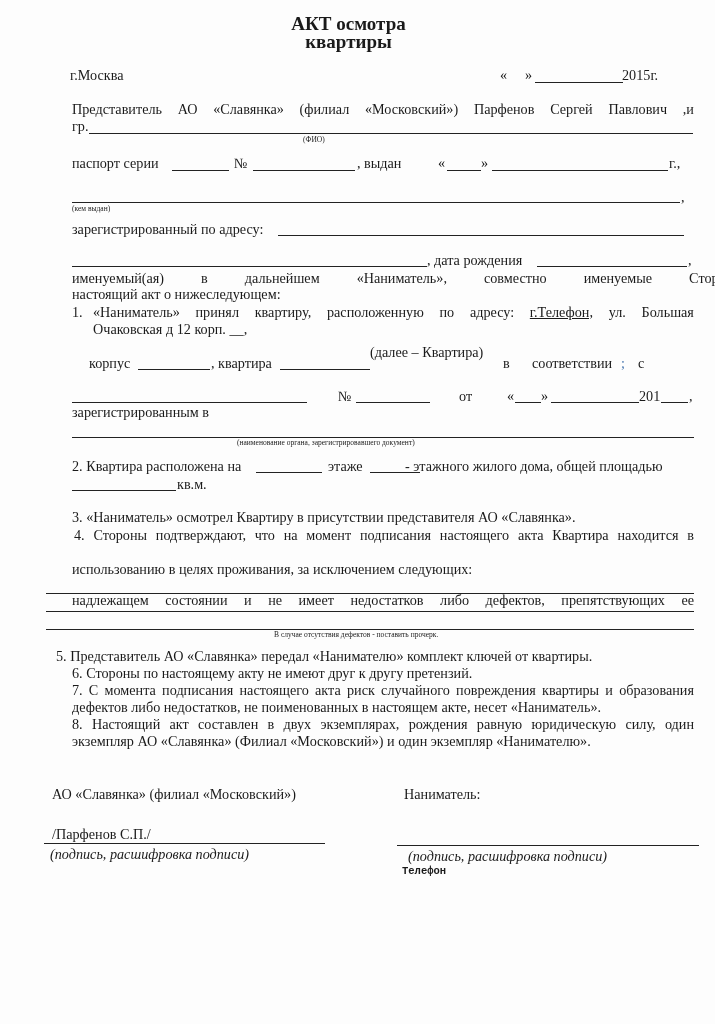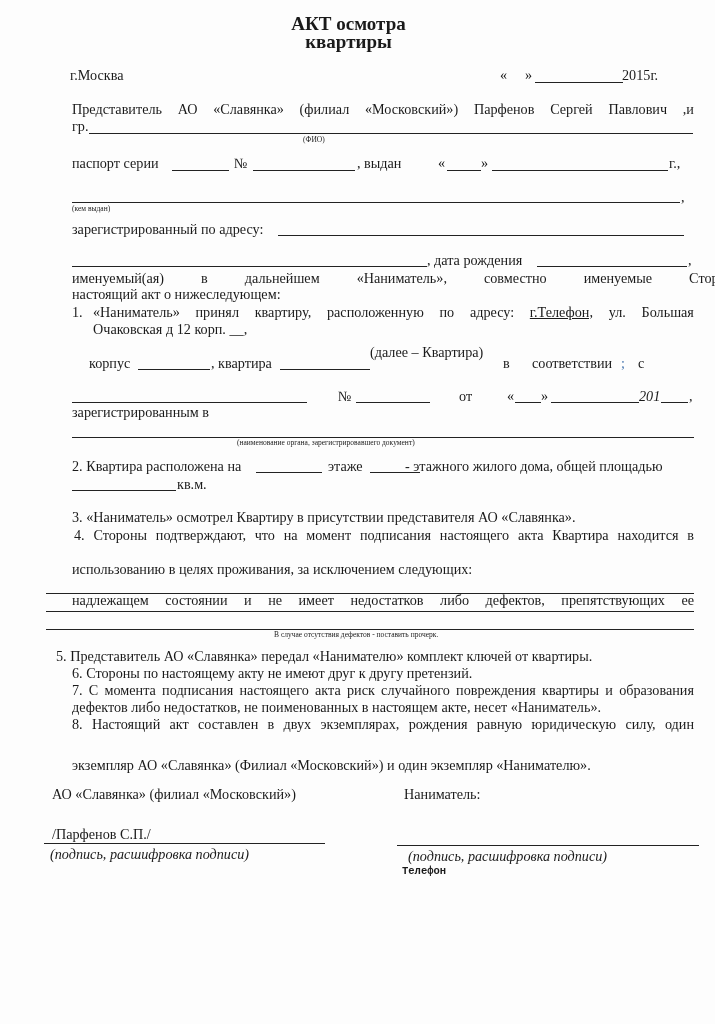--- a/index.html
+++ b/index.html
@@ -105,21 +105,21 @@
 <div class="t" style="left:638px; top:355px;">с</div>
 
 <div class="line" style="left:72px; top:402px; width:235px;"></div>
 <div class="t" style="left:338px; top:388px;">№</div>
 <div class="line" style="left:356px; top:402px; width:74px;"></div>
 <div class="t" style="left:459px; top:388px;">от</div>
 <div class="t" style="left:507px; top:388px;">«</div>
 <div class="line" style="left:515px; top:402px; width:26px;"></div>
 <div class="t" style="left:541px; top:388px;">»</div>
 <div class="line" style="left:551px; top:402px; width:88px;"></div>
-<div class="t" style="left:639px; top:388px;font-style:italic;">201</div>
+<div class="t" style="left:639px; top:388px;">201</div>
 <div class="line" style="left:661px; top:402px; width:27px;"></div>
 <div class="t" style="left:689px; top:388px;">,</div>
 
 <div class="t" style="left:72px; top:404px;">зарегистрированным в</div>
 <div class="line" style="left:72px; top:437px; width:622px;"></div>
 <div class="small" style="left:237px; top:438px;">(наименование органа, зарегистрировавшего документ)</div>
 
 <div class="t" style="left:72px; top:458px;">2. Квартира расположена на</div>
 <div class="line" style="left:256px; top:472px; width:66px;"></div>
 <div class="t" style="left:328px; top:458px;">этаже</div>
@@ -187,21 +187,21 @@
   <span>составлен</span>
   <span>в</span>
   <span>двух</span>
   <span>экземплярах,</span>
   <span>рождения</span>
   <span>равную</span>
   <span>юридическую</span>
   <span>силу,</span>
   <span>один</span>
 </div>
-<div class="t" style="left:72px; top:733px;margin-top:24px;">экземпляр  АО «Славянка» (Филиал «Московский») и один экземпляр «Нанимателю».</div>
+<div class="t" style="left:72px; top:733px;">экземпляр  АО «Славянка» (Филиал «Московский») и один экземпляр «Нанимателю».</div>
 
 <div class="t" style="left:52px; top:786px;">АО «Славянка» (филиал «Московский»)</div>
 <div class="t" style="left:404px; top:786px;">Наниматель:</div>
 
 <div class="t" style="left:52px; top:826px;">/Парфенов С.П./</div>
 <div class="line" style="left:44px; top:843px; width:281px;"></div>
 <div class="line" style="left:397px; top:845px; width:302px;"></div>
 
 <div class="t ital" style="left:50px; top:846px;">(подпись,  расшифровка подписи)</div>
 <div class="t ital" style="left:408px; top:848px;">(подпись,  расшифровка подписи)</div>

